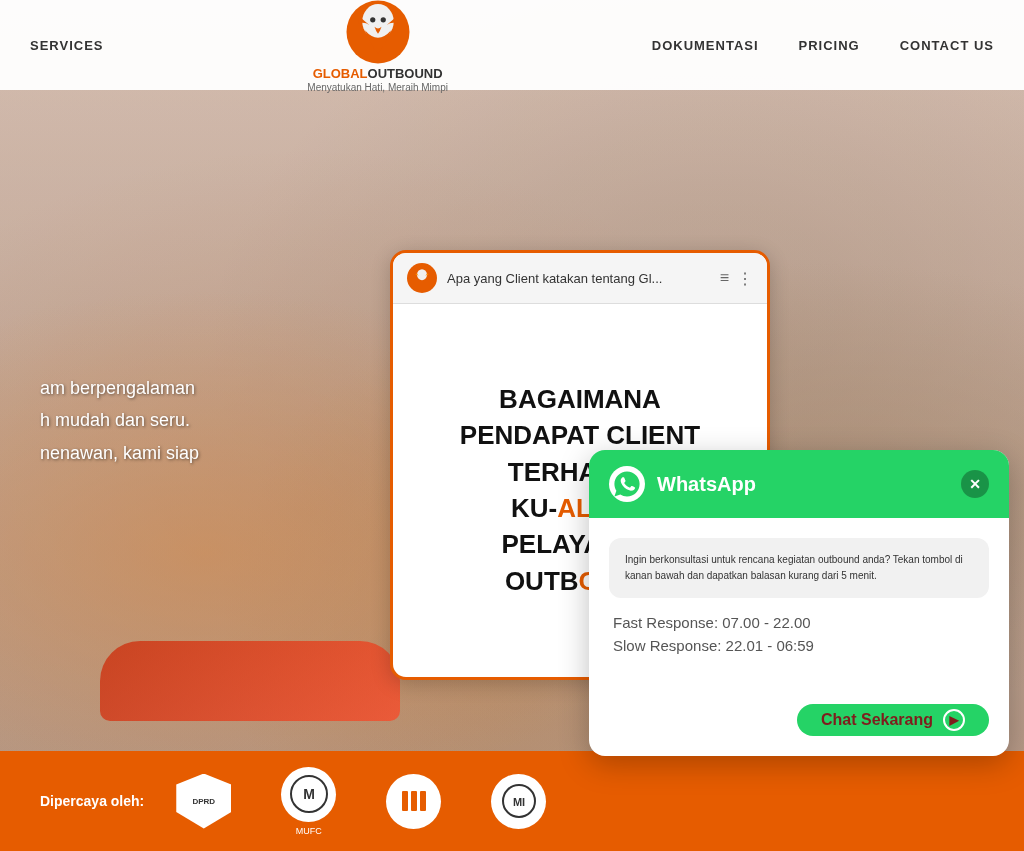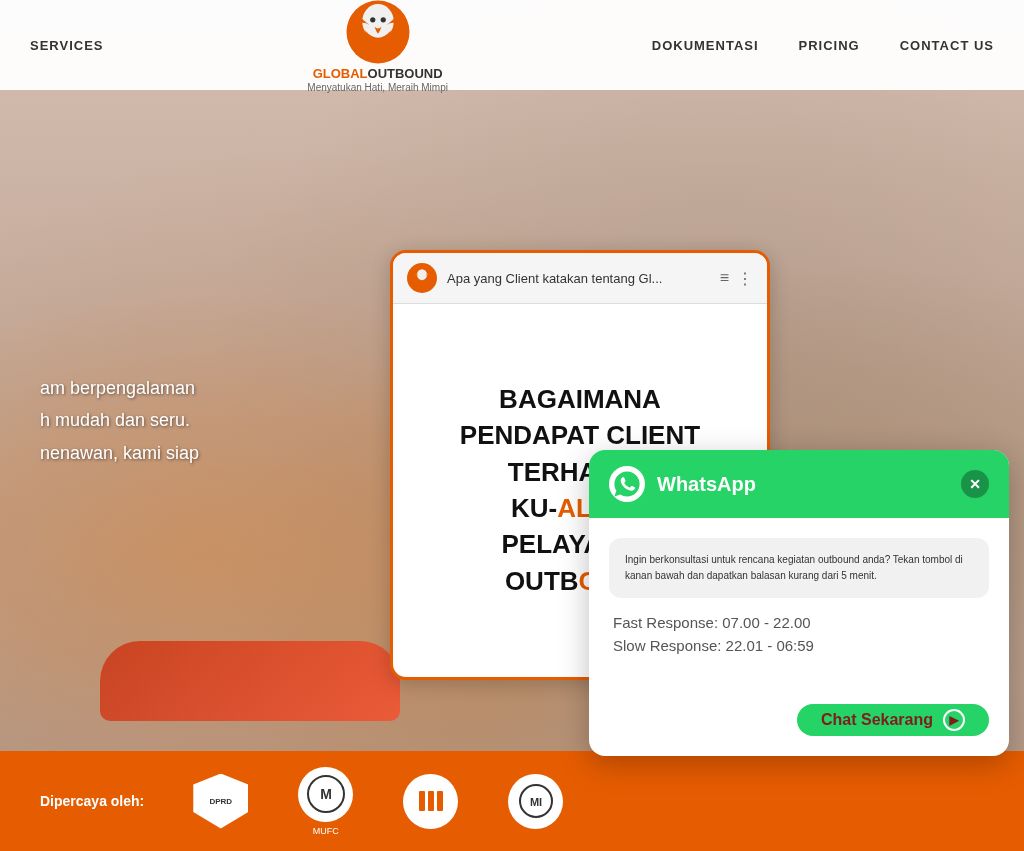--- a/index.html
+++ b/index.html
@@ -321,21 +321,21 @@
       position: absolute;
       bottom: 0;
       left: 0;
       width: 100%;
       height: 100px;
       background: #e65c00;
       z-index: 15;
       display: flex;
       align-items: center;
       padding: 0 40px;
-      gap: 49px;
+      gap: 32px;
     }
 
     .bottom-label {
       color: white;
       font-size: 14px;
       font-weight: bold;
       white-space: nowrap;
     }
 
     .bottom-logos {

